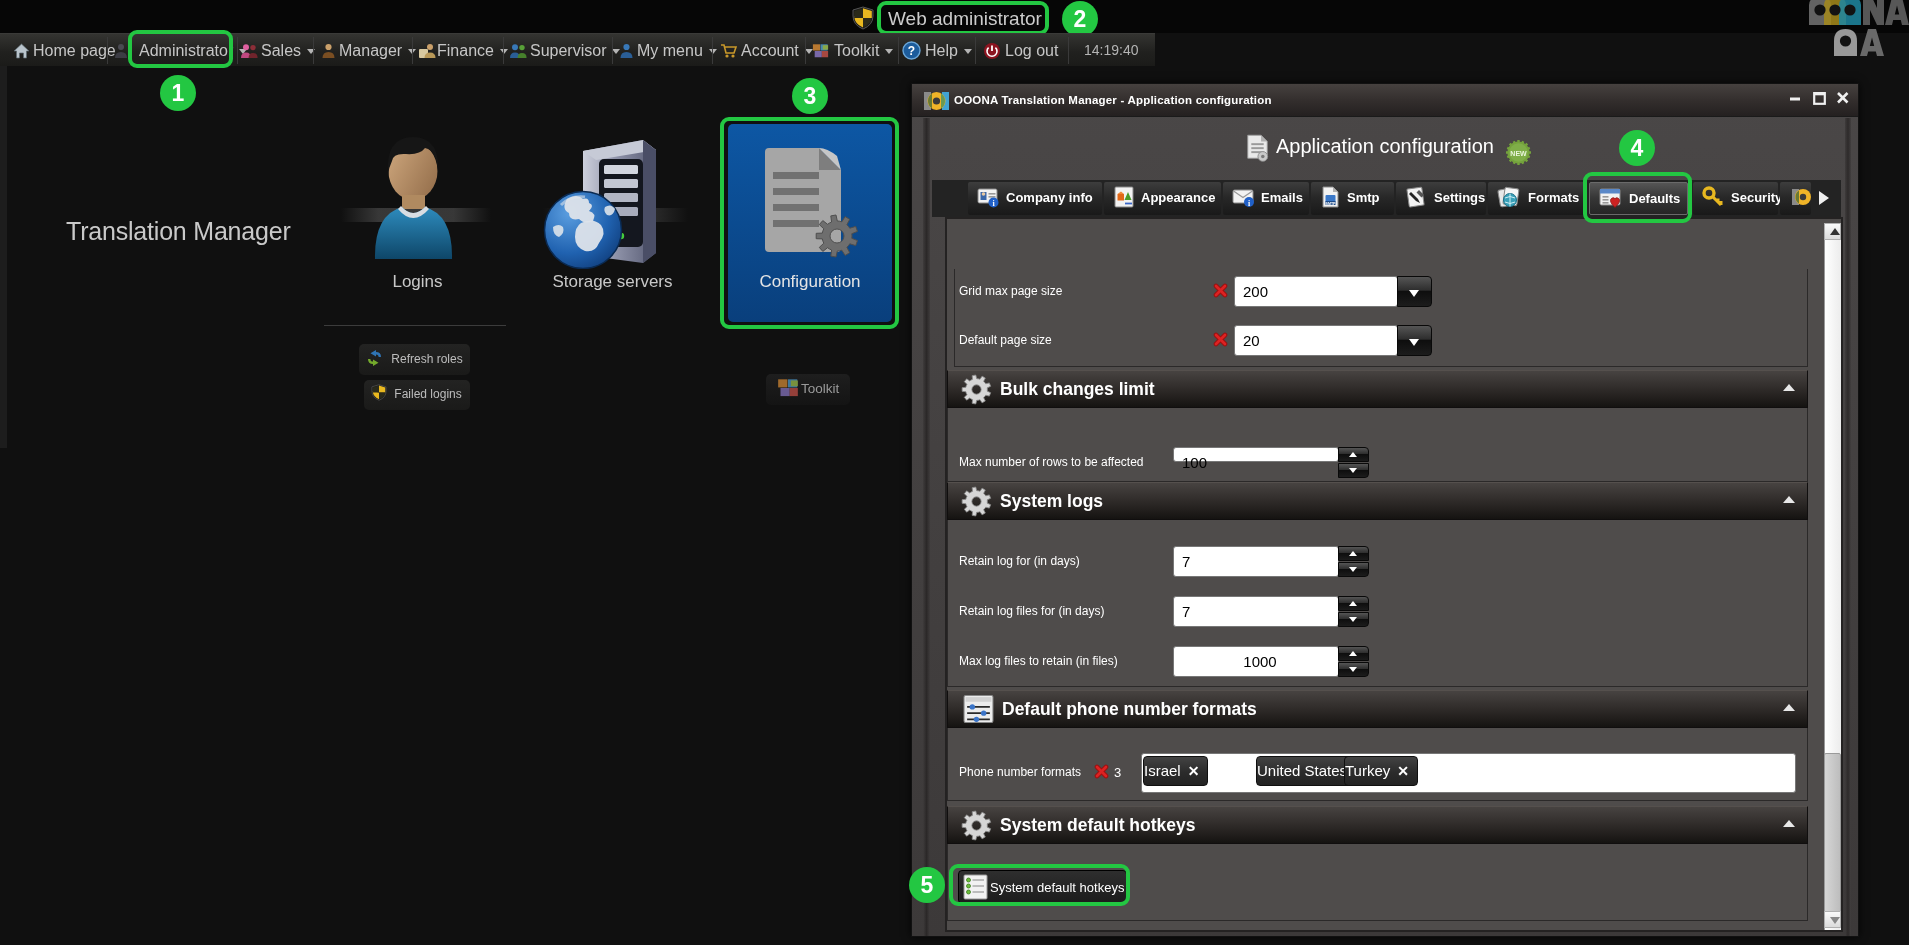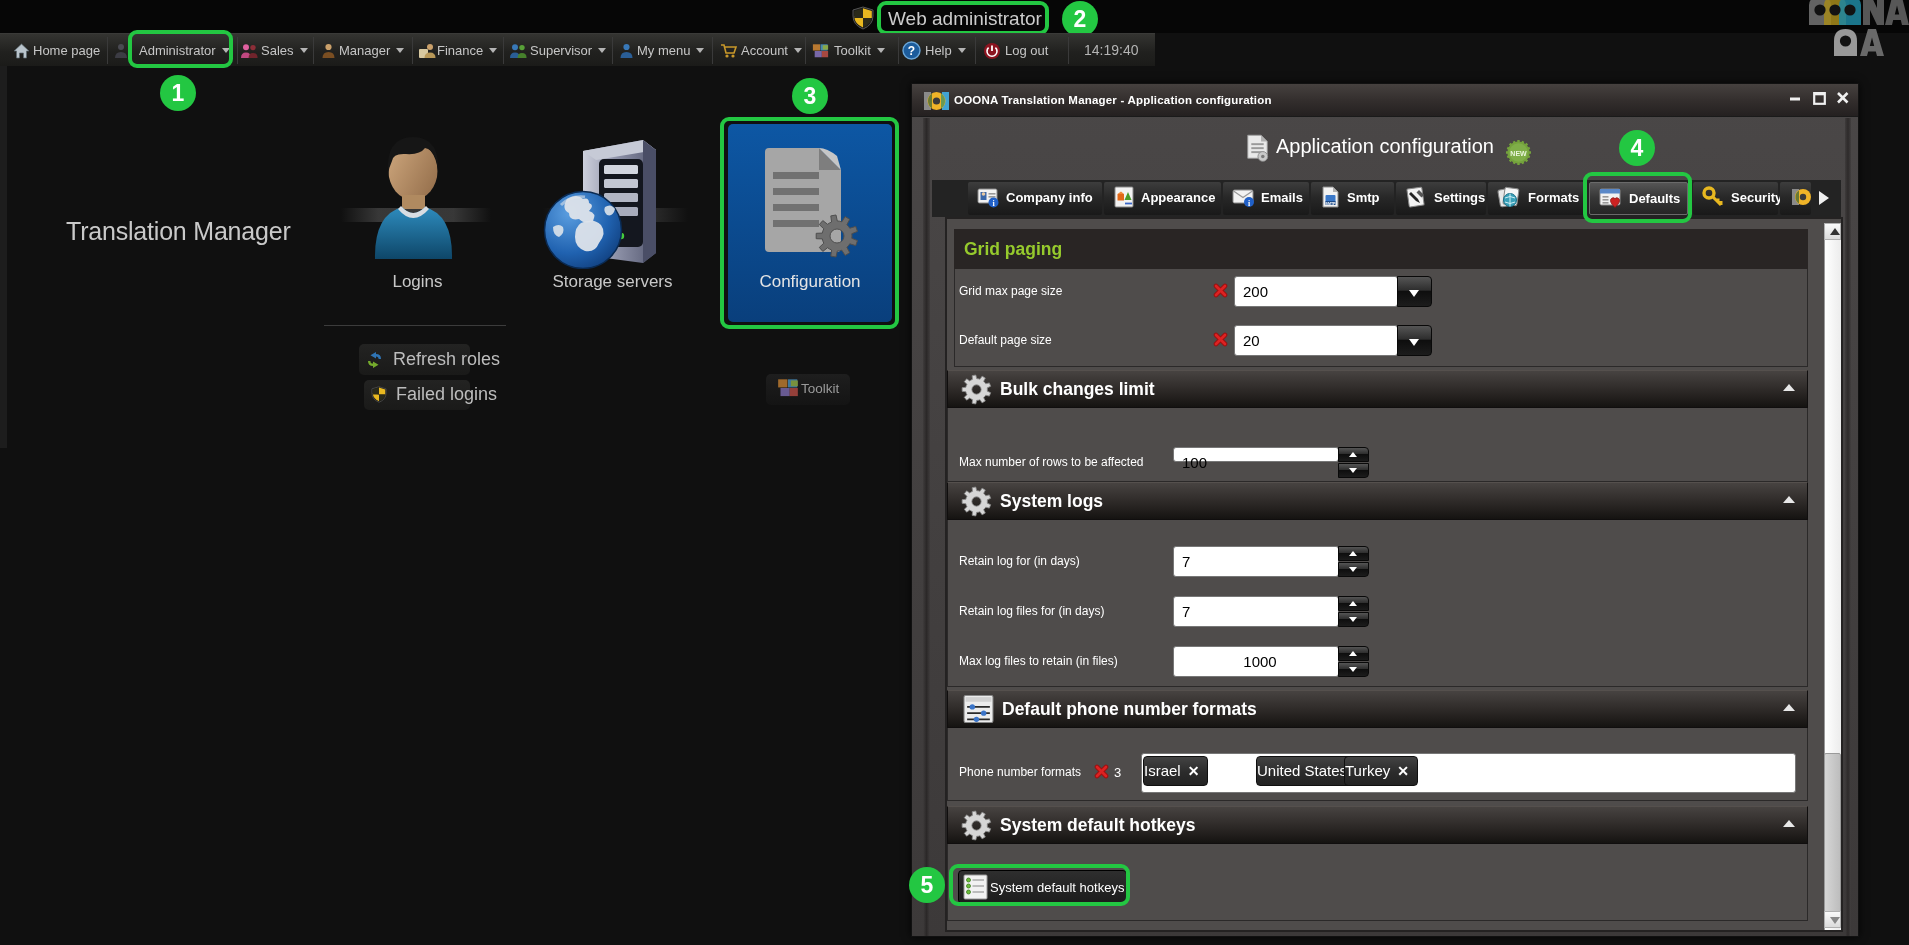--- a/index.html
+++ b/index.html
@@ -4,29 +4,29 @@
 <style>
 * { margin:0; padding:0; box-sizing:border-box; }
 html,body { width:1909px; height:945px; background:#101010; font-family:"Liberation Sans", sans-serif; overflow:hidden; }
 #page { position:relative; width:1909px; height:945px; overflow:hidden; }
 
 
 #topstrip { position:absolute; left:0; top:0; width:1909px; height:33px; background:#060606; }
 #toptab { position:absolute; left:0; top:0; width:334px; height:33px; background:#1a1a1a; color:#9a9a9a; font-size:12px; }
 #toptab span { position:absolute; left:18px; top:9px; }
 #menubar { position:absolute; left:0; top:33px; width:1155px; height:33px; background:linear-gradient(#343431,#21211f 55%,#1b1b19); border-top:1px solid #3a3a38; }
-.mi { position:absolute; top:0; height:33px; color:#c6c6c6; font-size:13px; line-height:33px; white-space:nowrap; }
+.mi { position:absolute; top:0; height:33px; color:#c6c6c6; font-size:16px; line-height:33px; white-space:nowrap; }
 .msep { position:absolute; top:3px; height:27px; width:1px; background:#121212; border-right:1px solid #3a3a3a; }
 .dar { display:inline-block; width:0; height:0; border-left:4.5px solid transparent; border-right:4.5px solid transparent; border-top:5.5px solid #b4b4b4; margin-left:6px; vertical-align:2px; }
 
 
 #leftpanel-edge { position:absolute; left:0; top:66px; width:7px; height:382px; background:#1d1d1d; }
 #tm-title { position:absolute; left:66px; top:217px; font-size:25px; color:#c9c9c9; font-weight:400; letter-spacing:-0.2px; }
 .biglabel { position:absolute; color:#c8c8c8; font-size:17px; text-align:center; }
-.smallbtn { position:absolute; height:24px; background:linear-gradient(#232322,#1a1a19); border-radius:5px; color:#bdbdbd; font-size:18px; line-height:23px; white-space:nowrap; }
+.smallbtn { position:absolute; height:24px; background:linear-gradient(#232322,#1a1a19); border-radius:5px; color:#bdbdbd; font-size:12px; line-height:23px; white-space:nowrap; }
 
 
 .gbox { position:absolute; border:4px solid #23c742; border-radius:9px; }
 .gcirc { position:absolute; width:36px; height:36px; border-radius:50%; background:#23c742; color:#fff; font-size:23px; font-weight:bold; text-align:center; line-height:36px; }
 
 
 #win { position:absolute; left:911px; top:83px; width:948px; height:854px; background:linear-gradient(#4a4747,#3c3939); border:1px solid #111111; box-shadow:0 0 8px rgba(0,0,0,0.8); }
 #wtitle { position:absolute; left:0; top:0; width:946px; height:33px; background:linear-gradient(#46413f,#332e2d 52%,#242020); border-bottom:1px solid #1a1a1a; }
 #wtitle .t { position:absolute; left:42px; top:10px; color:#fff; font-size:11.5px; font-weight:bold; letter-spacing:0.2px; }
 .wctl { position:absolute; top:8px; color:#e8e8e8; font-size:15px; font-weight:bold; }
@@ -369,21 +369,20 @@
         <svg width="22" height="22" viewBox="0 0 22 22" style="margin-left:12px">
             <path d="M0 3 L7 3 L7 19 L0 19 Z" fill="#8a8a8a"></path>
             <circle cx="11" cy="11" r="8" fill="#f0b428"></circle>
             <circle cx="11" cy="11" r="3.2" fill="#3a3a3a"></circle>
             <path d="M3.5 11 A 7.5 7.5 0 0 1 7 4.5 L7 17.5 A 7.5 7.5 0 0 1 3.5 11 Z" fill="#6a7a34"></path>
           </svg></div>
       <div style="position:absolute;left:887px;top:11px;width:0;height:0;border-top:7px solid transparent;border-bottom:7px solid transparent;border-left:10px solid #f0f0f0;"></div>
     </div>
     <div id="carea">
 
-      <div class="shead" style="left:7px;width:854px;top:10px;height:40px;line-height:40px;background:#292524;color:#96ca2d;border:none;"><span style="margin-left:10px">Grid paging</span></div>
       <div class="sbody" style="left:7px;width:854px;top:50px;height:98px;"></div>
       <div class="rowlab" style="left:12px;top:65px;">Grid max page size</div>
       <svg class="redx" style="left:266px;top:64px" viewBox="0 0 15 15">
           <path d="M3 3 L12 12 M12 3 L3 12" stroke="#991111" stroke-width="4.6" stroke-linecap="round"></path>
           <path d="M3 3 L12 12 M12 3 L3 12" stroke="#dd2222" stroke-width="2.6" stroke-linecap="round"></path>
         </svg>
       <div class="inputw" style="left:287px;top:57px;width:164px;height:31px;">200</div>
       <div class="btn3d" style="left:450px;top:57px;width:35px;height:31px;border-radius:0 4px 4px 0;">
           <div style="position:absolute;left:11px;top:13px;width:0;height:0;border-left:5.5px solid transparent;border-right:5.5px solid transparent;border-top:7px solid #fff;"></div>
         </div>

